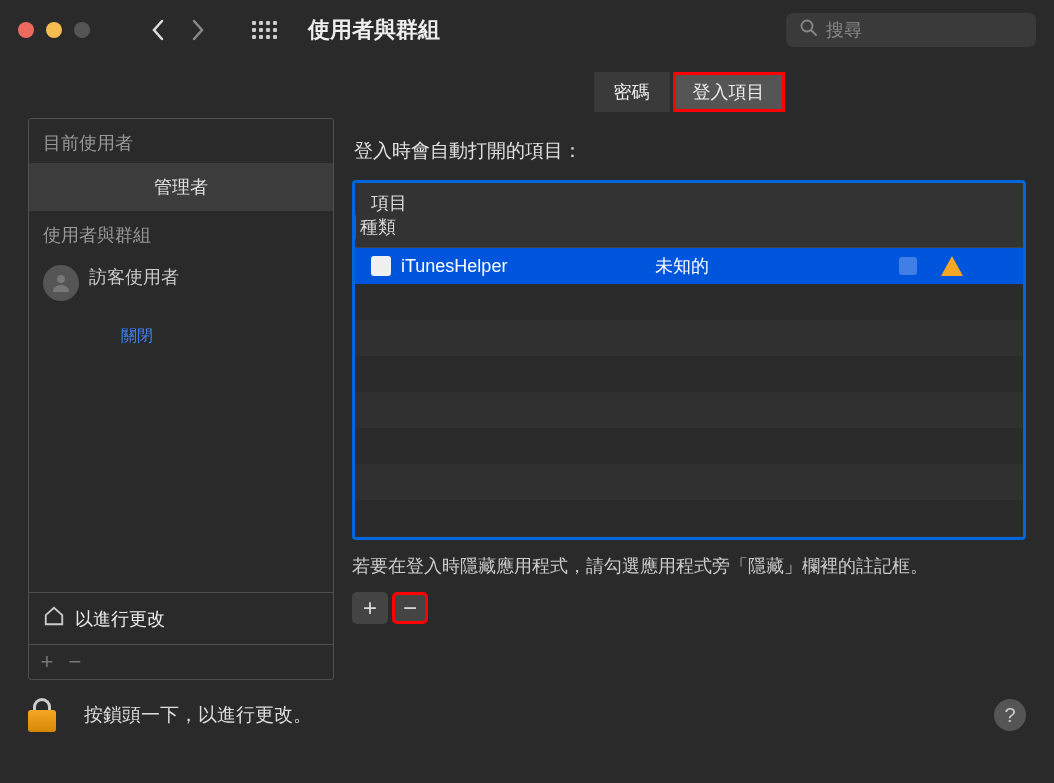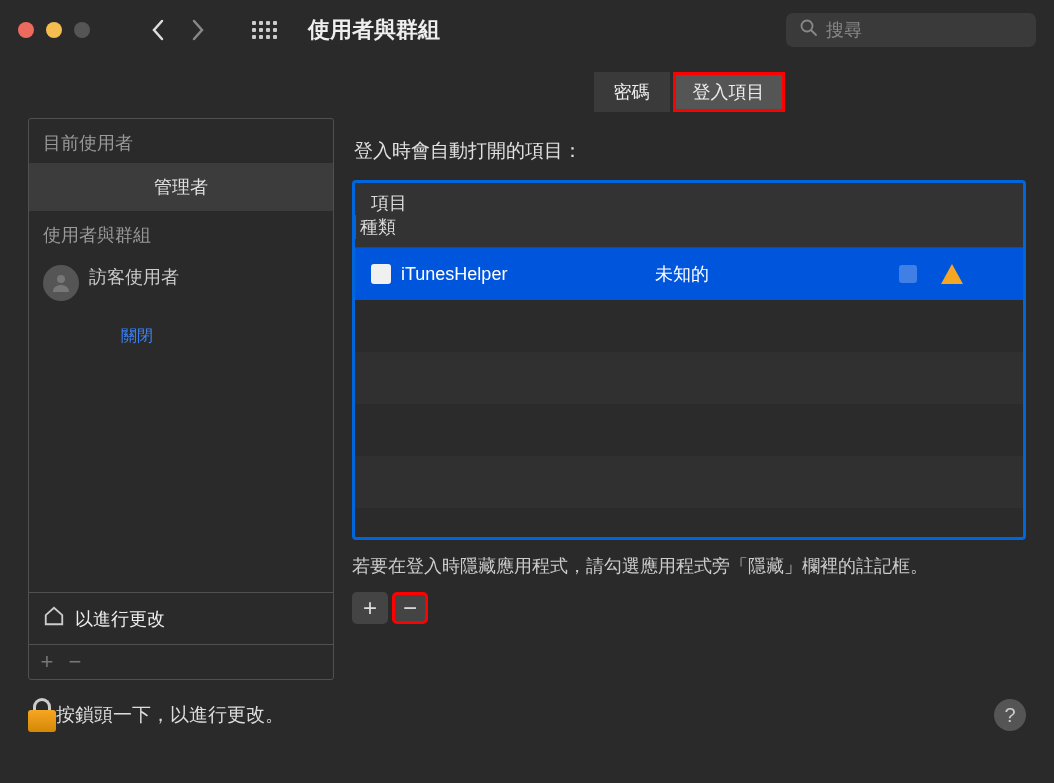--- a/index.html
+++ b/index.html
@@ -218,21 +218,21 @@
     .th-item { width: 300px; padding-left: 16px; font-size: 18px; color: #ddd; }
     .th-kind { width: 230px; padding-left: 4px; font-size: 18px; color: #ddd; border-left: 1px solid #555; }
     .th-hide { flex: 1; padding-left: 14px; font-size: 18px; color: #ddd; border-left: 1px solid #555; }
     .table-body {
       display: flex;
       flex-direction: column;
     }
     .table-row {
       display: flex;
       align-items: center;
-      height: 52px;
+      height: 36px;
     }
     .table-row.selected {
       background: #0055dd;
       color: white;
     }
     .table-row.stripe {
       background: #303030;
     }
     .td-item {
       width: 300px;
@@ -291,21 +291,21 @@
       font-size: 24px;
       color: #ddd;
     }
     .remove-highlight {
       border: 3px solid #ff0000;
     }
     .footer {
       display: flex;
       align-items: center;
       padding: 18px 28px;
-      gap: 0;
+      gap: 28px;
     }
     .lock-icon {
       width: 28px;
       height: 34px;
       position: relative;
     }
     .lock-body {
       width: 28px;
       height: 22px;
       background: linear-gradient(#f5a623, #d48806);

